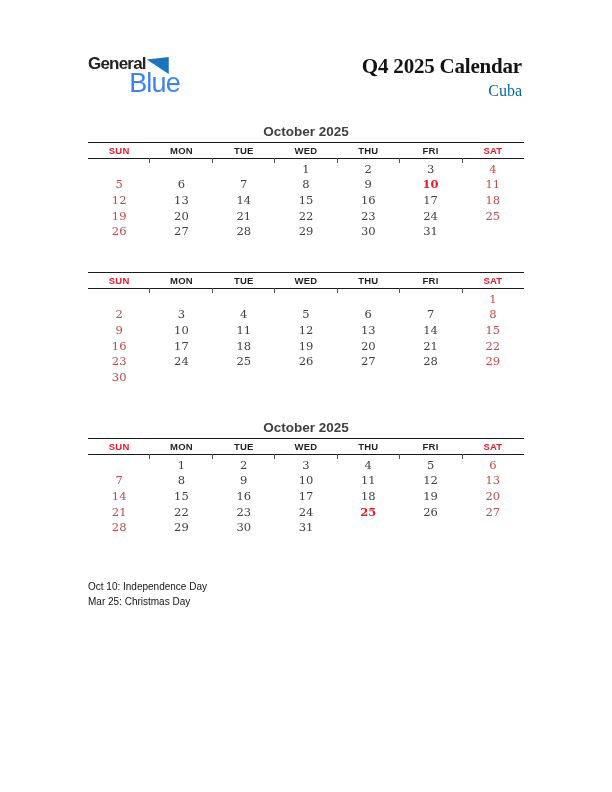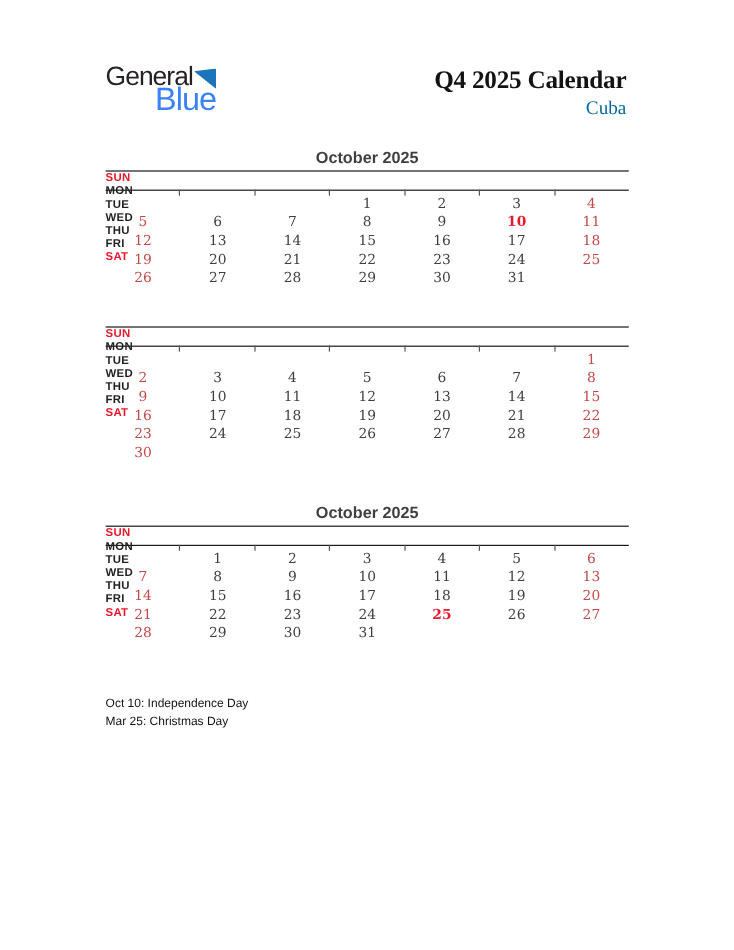--- a/index.html
+++ b/index.html
@@ -5,22 +5,22 @@
   html,body { margin:0; padding:0; background:#ffffff; }
   .page {
     position:relative; width:612px; height:792px; background:#ffffff;
     font-family:"Liberation Sans", sans-serif; overflow:hidden;
   }
 
   
   .logo { position:absolute; left:88px; top:54px; width:92px; }
   .logo-row1 { display:flex; align-items:flex-end; }
   .logo-general {
-    font-size:22px; letter-spacing:-0.8px; color:#26222 3;
-    color:#262223; line-height:20px; font-weight:400;
+    font-size:17px; letter-spacing:-0.8px; color:#26222 3;
+    color:#262223; line-height:20px; font-weight:700;
   }
   .logo-tri {
     width:22px; height:17px; margin-left:1px; background:#1b75bb;
     clip-path:polygon(0 14%, 100% 0, 100% 100%);
   }
   .logo-blue {
     text-align:right; font-size:27px; letter-spacing:-0.8px;
     color:#3b82f6; line-height:19px; margin-top:0px; padding-right:0px;
   }
   .titles { position:absolute; right:90px; top:54px; text-align:right;font-family:Liberation Serif, serif; }
@@ -31,22 +31,22 @@
   .page-subtitle { font-size:16px; color:#0369a1; line-height:20px; margin-top:3px; }
 
   
   .calendars { position:absolute; left:88px; top:124px; width:436px; }
   .month { height:148px; }
   .month-title {
     text-align:center; font-size:13.5px; font-weight:bold; color:#404040;
     line-height:15px; margin-bottom:3px;
   }
   .dow-row {
-    display:flex; position:relative; height:15px; align-items:flex-start;
-    border-top:1.6px solid #1a1a1a; border-bottom:1.4px solid #1a1a1a;flex-direction:column;
+    display:flex; position:relative; height:15px; align-items:center;
+    border-top:1.6px solid #1a1a1a; border-bottom:1.4px solid #1a1a1a;
   }
   .dow-cell {
     flex:1; text-align:center; font-size:9.5px; font-weight:bold;
     color:#231f20; letter-spacing:0.2px;
   }
   .dow-cell.red { color:#e8192c; }
   .ticks { position:absolute; top:100%; left:0; right:0; height:5px; display:flex; pointer-events:none; }
   .ticks span { flex:1; border-right:1px solid #555555; height:5px; }
   .ticks span:last-child { border-right:none; }
   .weeks { padding-top:2px; min-height:94px; }

